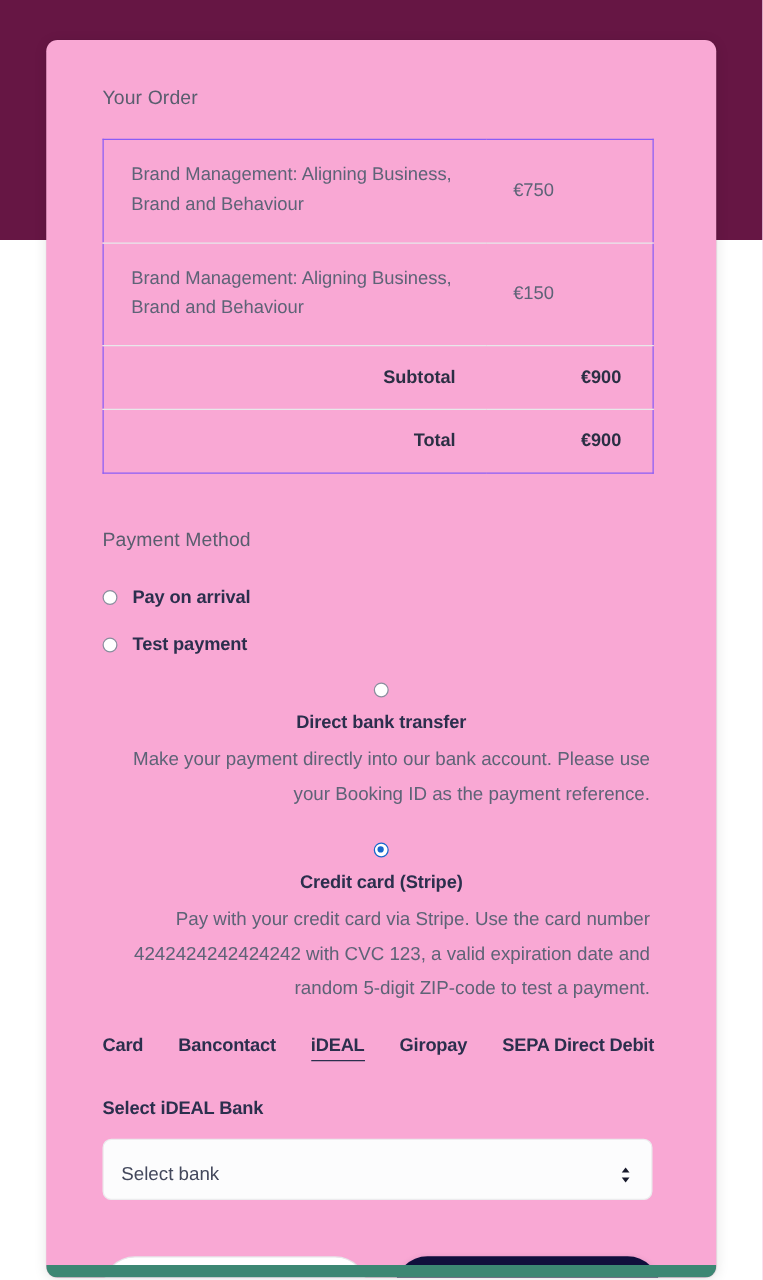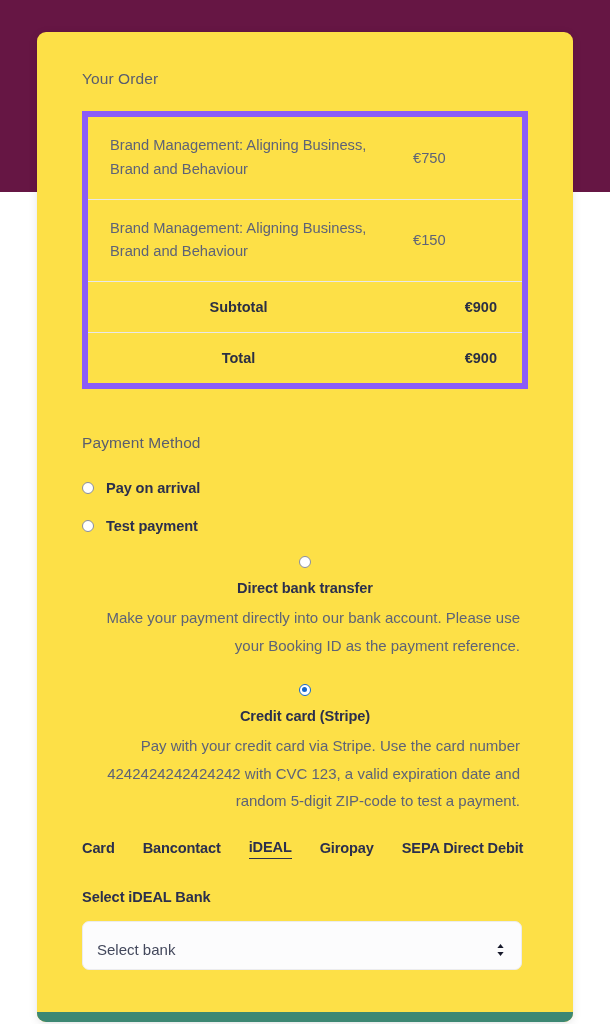--- a/index.html
+++ b/index.html
@@ -31,21 +31,21 @@
     background: #ffffff;
   }
 
   
   #checkout-card {
     position: absolute;
     left: 37px;
     top: 32px;
     width: 536px;
     height: 990px;
-    background: #fde047;
+    background: #f9a8d4;
     border-radius: 9px;
     box-shadow: 0 2px 10px rgba(0,0,0,0.10), 0 0 1px rgba(0,0,0,0.08);
     overflow: hidden;
   }
 
   .card-inner {
     padding: 38px 45px 0 45px;
     height: 100%;
     position: relative;
   }
@@ -66,21 +66,21 @@
     color: #595d6e;
     font-weight: 400;
     letter-spacing: 0.1px;
   }
 
   #your-order-heading { margin-bottom: 23px; }
 
   
   #order-table {
     width: 440px;
-    border: 6px solid #8b5cf6;
+    border: 1px solid #8b5cf6;
     border-collapse: collapse;
     table-layout: fixed;
   }
   #order-table tr { border-bottom: 1px solid #e8e8ea; }
   #order-table tr:last-child { border-bottom: none; }
 
   #order-table td {
     padding: 17px 22px;
     vertical-align: middle;
   }
@@ -98,21 +98,21 @@
     font-weight: 400;
     width: 134px;
     padding-right: 25px !important;
     white-space: nowrap;
   }
 
   .total-label {
     font-size: 14.5px;
     font-weight: 700;
     color: #2b2f44;
-    text-align: center;
+    text-align: right;
     padding-right: 24px !important;
     margin-left: 37px;
   }
   .total-value {
     font-size: 14.5px;
     font-weight: 700;
     color: #2b2f44;
     text-align: right;
     padding-right: 25px !important;
     white-space: nowrap;
@@ -168,21 +168,20 @@
     color: #5e6377;
     font-weight: 400;
     max-width: 438px;
     margin-bottom: 24px;
     text-align: right;
   }
 
   
   #stripe-tabs {
     display: flex;
-    align-items: center;
     gap: 28px;
     margin-top: 6px;
     margin-bottom: 30px;
   }
   .stripe-tab {
     font-size: 14.6px;
     font-weight: 700;
     color: #2b2f4d;
     letter-spacing: -0.15px;
     cursor: pointer;

